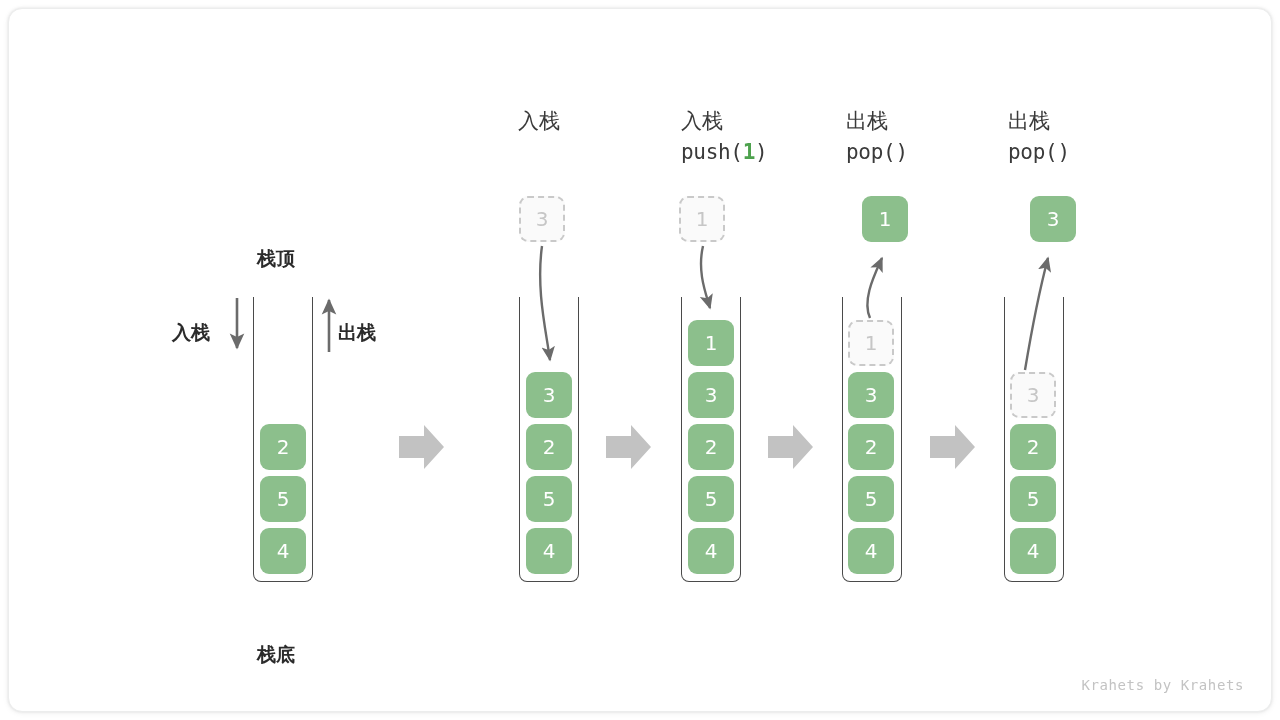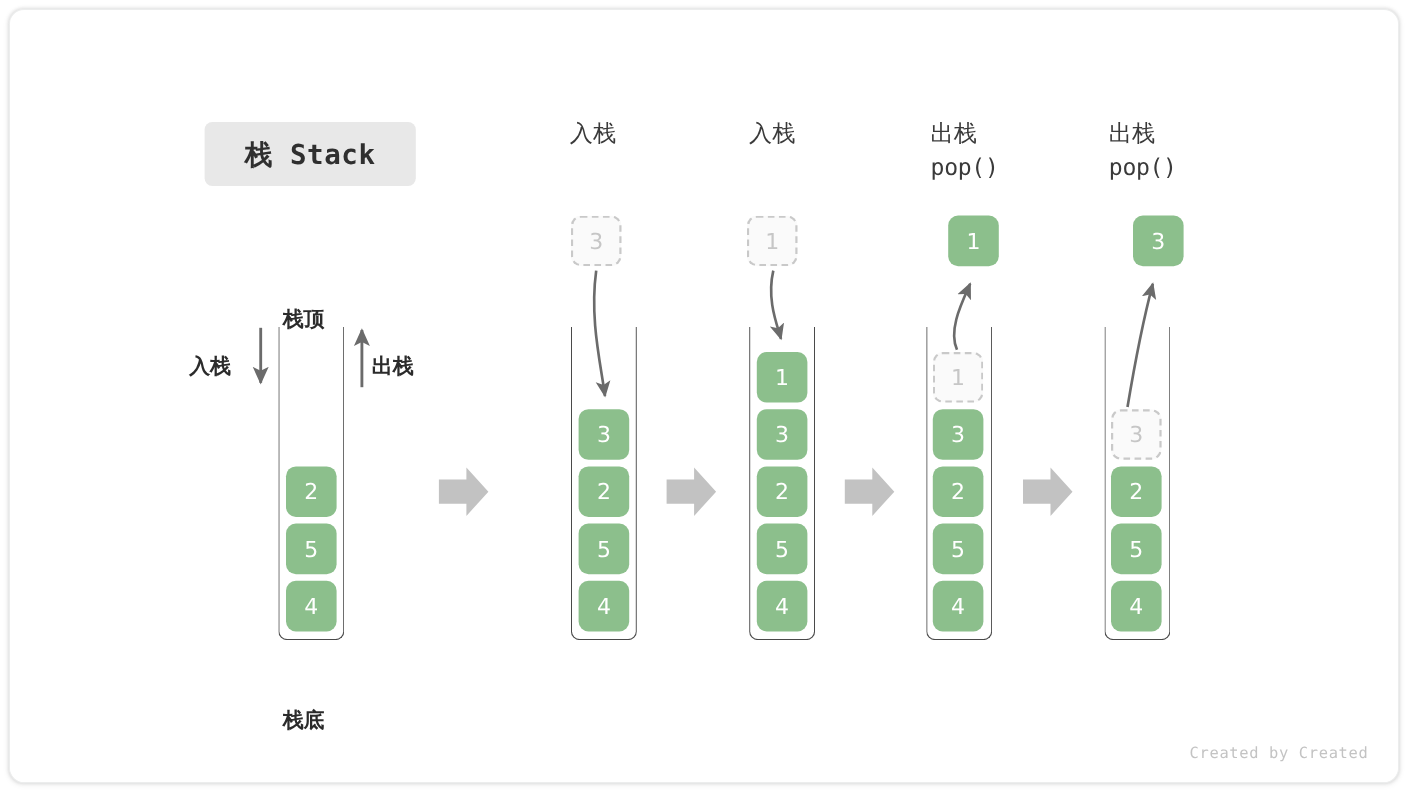--- a/index.html
+++ b/index.html
@@ -145,41 +145,41 @@
     height: 720px;
     pointer-events: none;
   }
 </style>
 </head>
 <body>
 
 <div id="canvas">
   <div class="card-frame"></div>
 
-  <div class="title-chip">栈 Stack</div>
 
   <div class="col-head" style="left:518px;">
     <div class="l1">入栈</div>
   </div>
 
   <div class="col-head" style="left:681px;">
     <div class="l1">入栈</div>
+    <div class="l2"><span>push(</span><span class="arg">1</span><span>)</span></div>
   </div>
 
   <div class="col-head" style="left:846px;">
     <div class="l1">出栈</div>
     <div class="l2"><span>pop(</span><span class="arg"></span><span>)</span></div>
   </div>
 
   <div class="col-head" style="left:1008px;">
     <div class="l1">出栈</div>
     <div class="l2"><span>pop(</span><span class="arg"></span><span>)</span></div>
   </div>
 
-  <div class="cjk-bold" style="left:257px; top:246px;margin-top:31px;">栈顶</div>
+  <div class="cjk-bold" style="left:257px; top:246px;">栈顶</div>
   <div class="cjk-bold" style="left:257px; top:614px;margin-top:28px;">栈底</div>
   <div class="cjk-bold side-label" style="left:172px; top:320px;">入栈</div>
   <div class="cjk-bold side-label" style="left:338px; top:320px;">出栈</div>
 
   <div class="stack-box" style="left:253px; top:297px; height:285px;"></div>
   <div class="cell solid" style="left:260px; top:424px;">2</div>
   <div class="cell solid" style="left:260px; top:476px;">5</div>
   <div class="cell solid" style="left:260px; top:528px;">4</div>
 
   <div class="cell ghost" style="left:519px; top:196px;">3</div>
@@ -253,14 +253,14 @@
 
     <g>
       <path d="M870,318 C862,300 874,276 882,258" fill="none" stroke="#6b6b6b" stroke-width="2.4" marker-end="url(#mk-motion)"></path>
     </g>
 
     <g>
       <path d="M1025,370 C1030,340 1040,288 1048,258" fill="none" stroke="#6b6b6b" stroke-width="2.4" marker-end="url(#mk-motion)"></path>
     </g>
   </svg>
 
-  <div class="footer">Created by Created</div>
+  <div class="footer">Krahets by Krahets</div>
 </div>
 
 </body></html>

